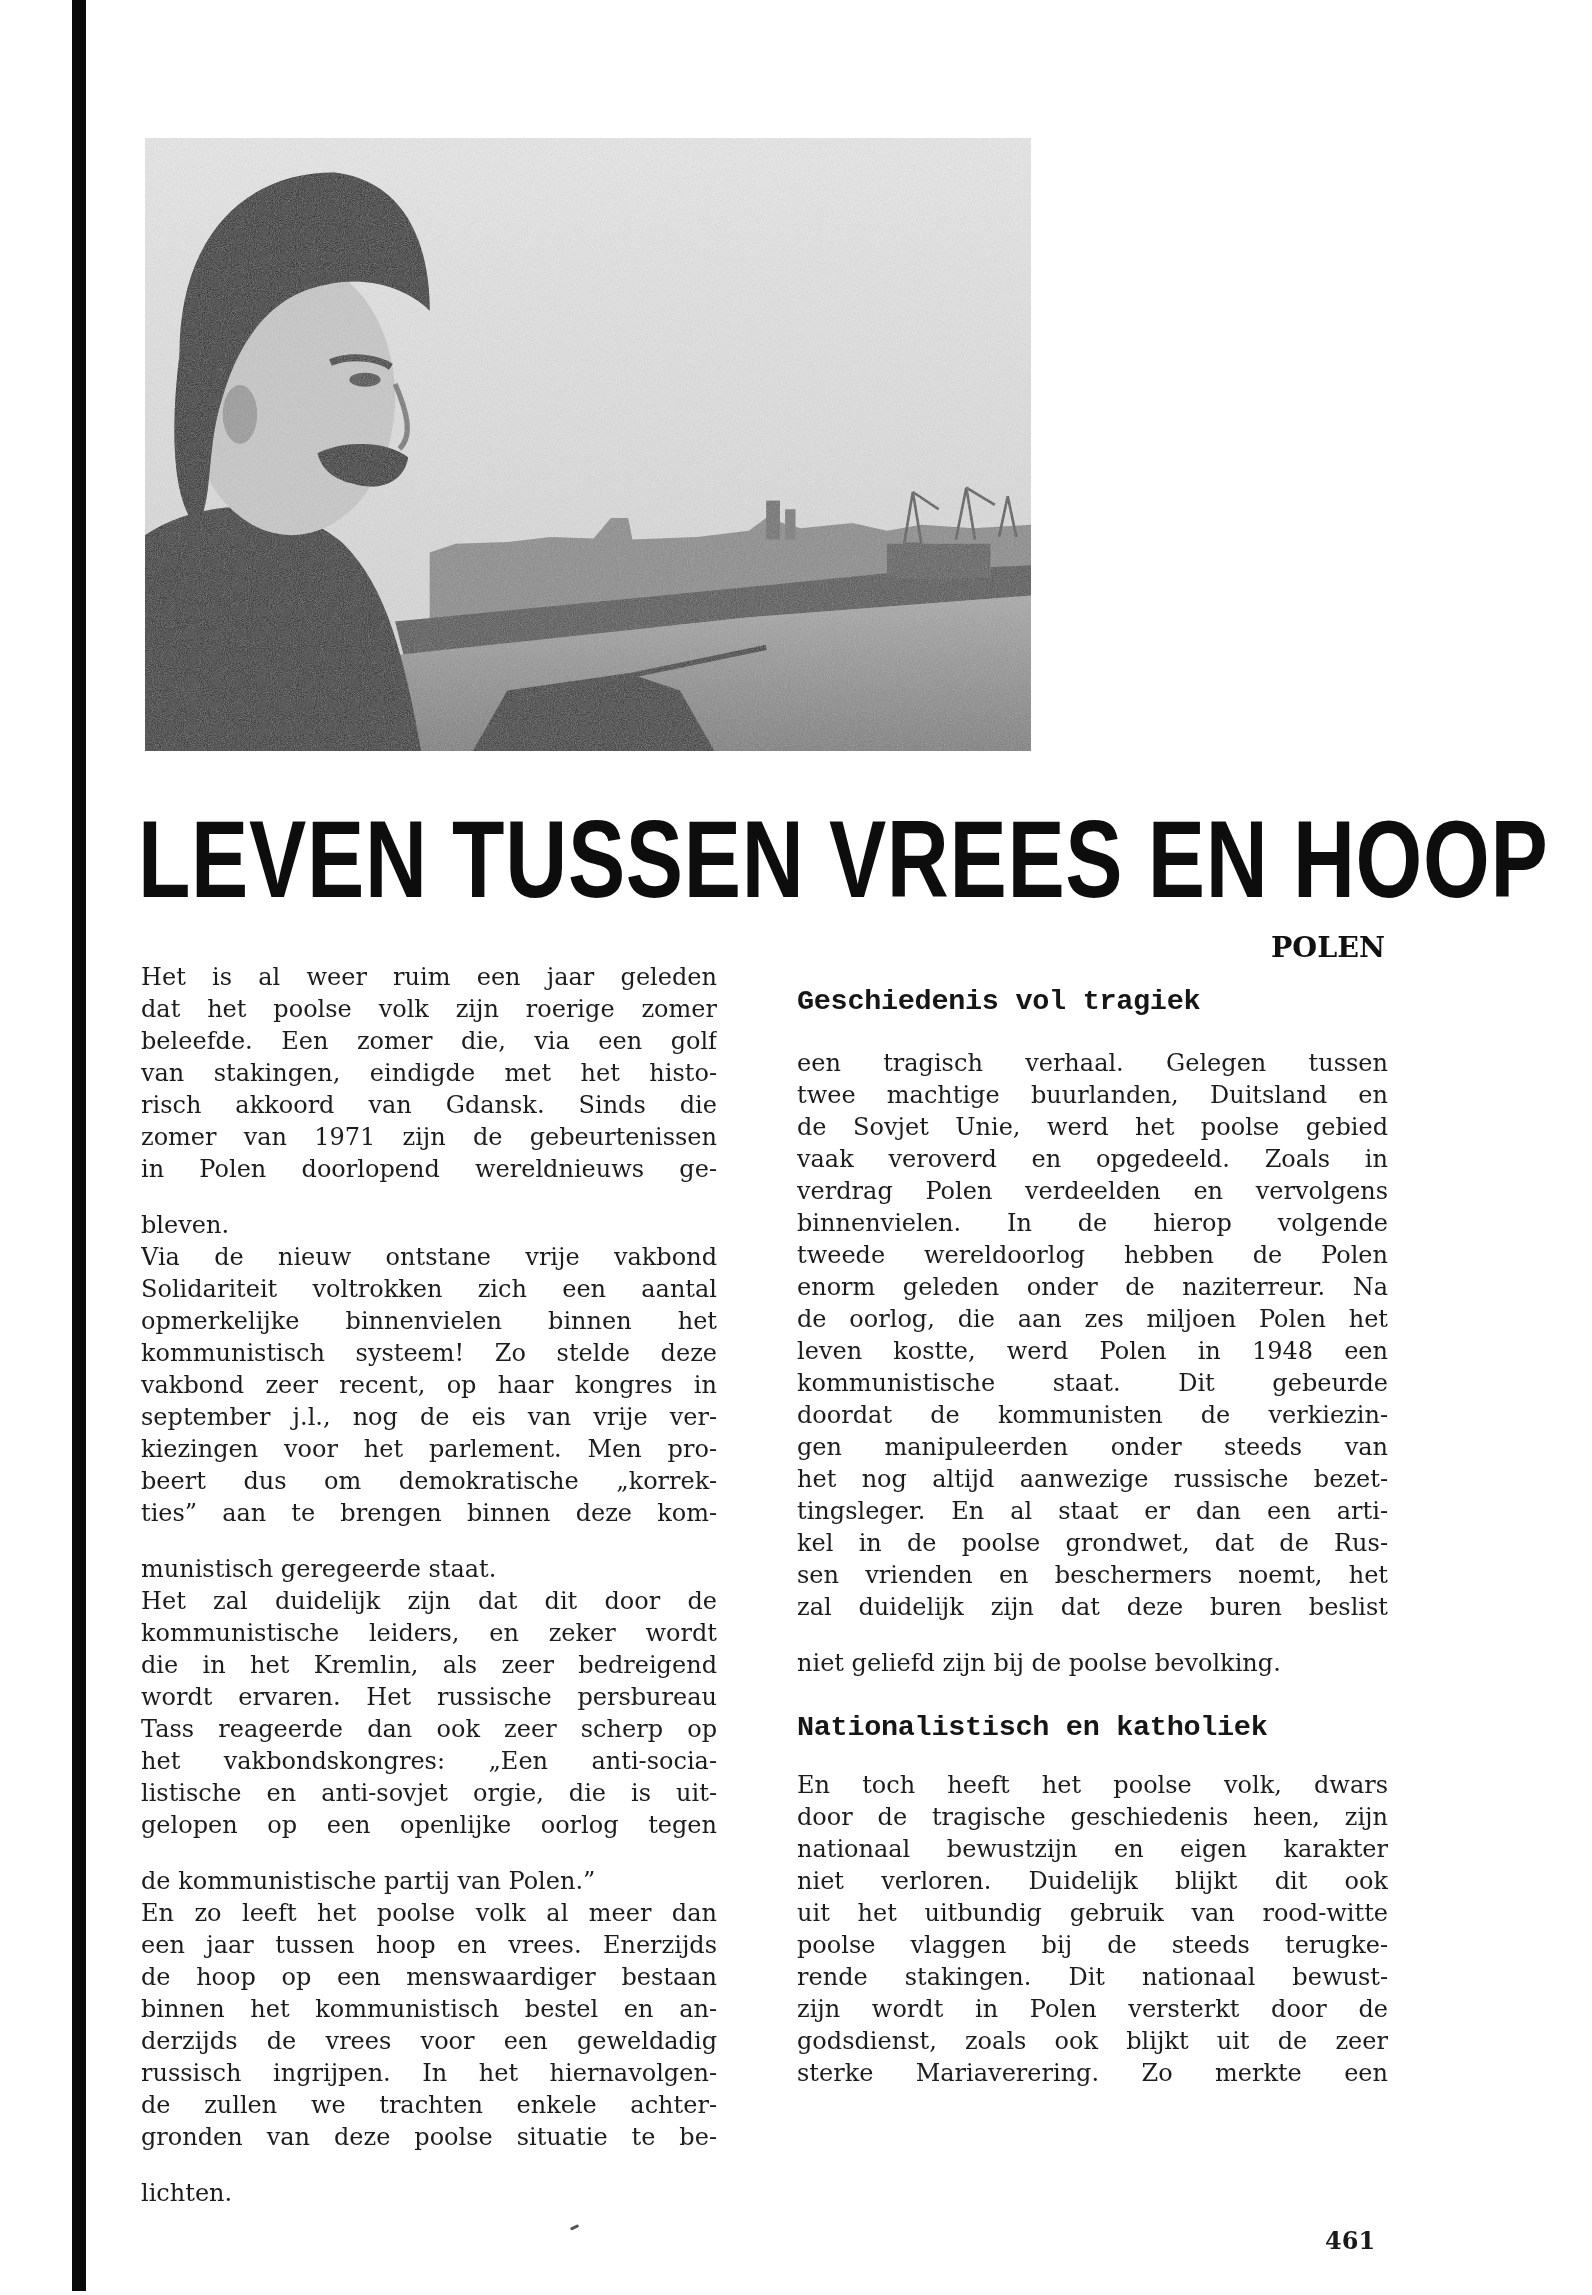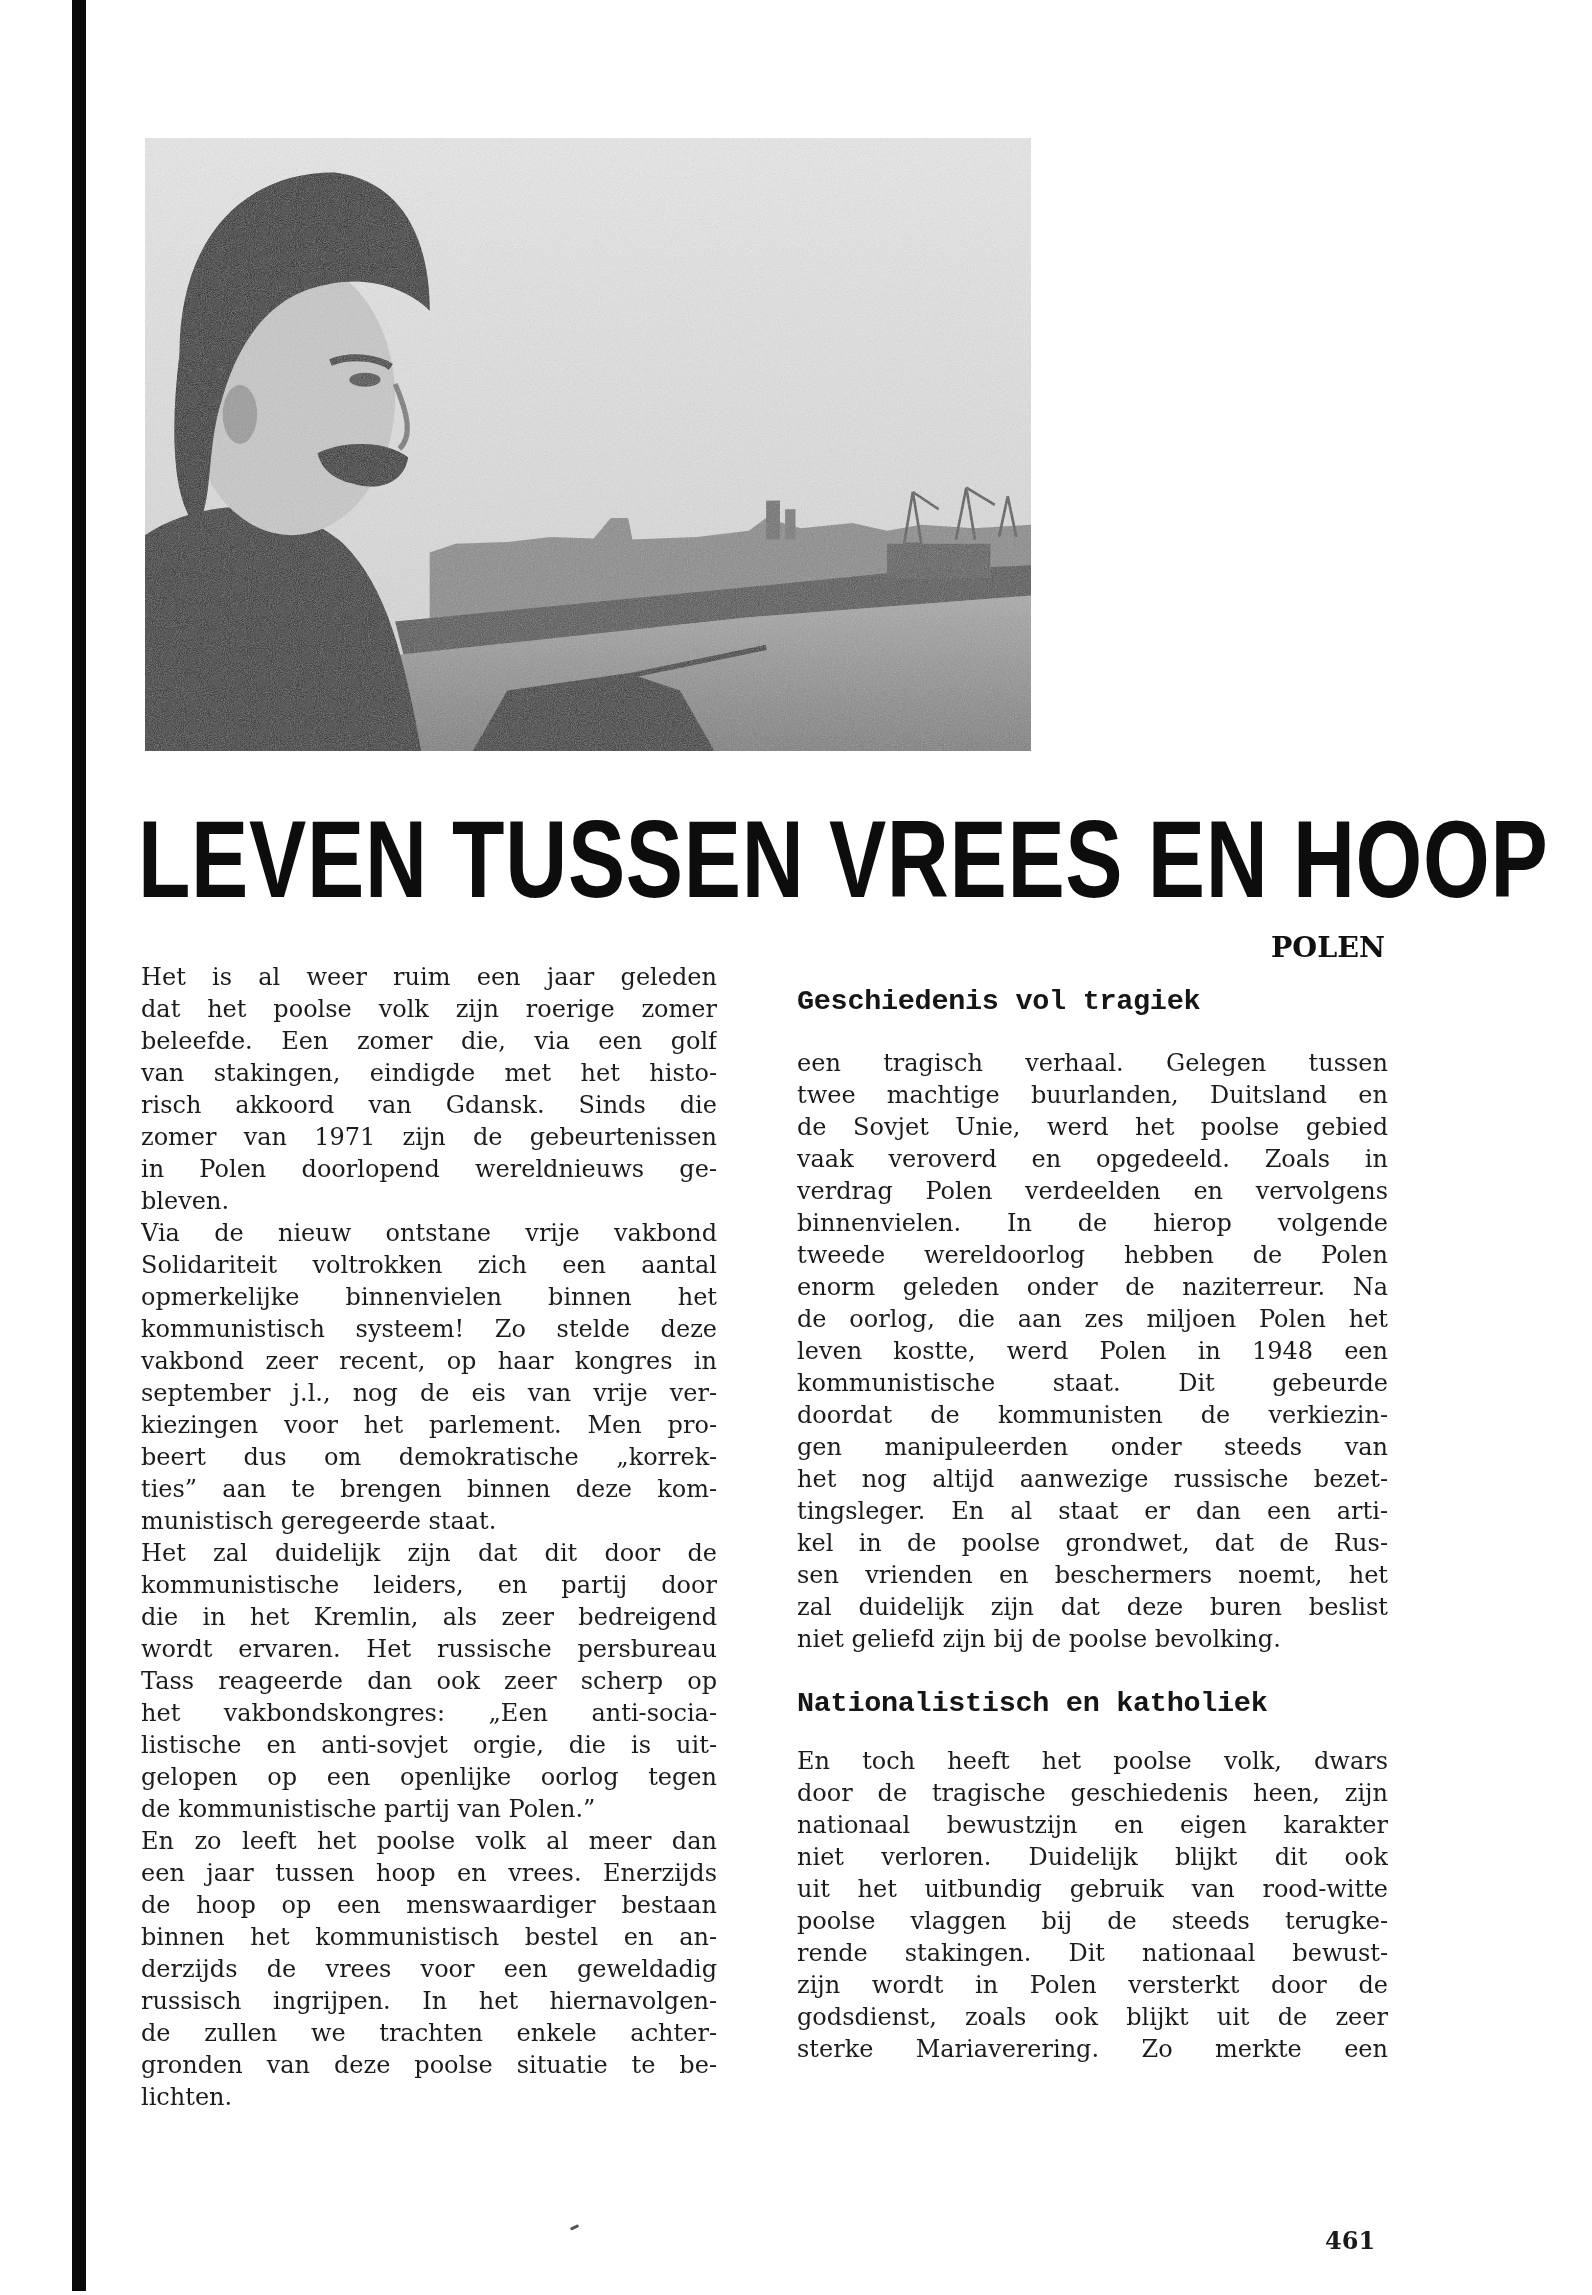--- a/index.html
+++ b/index.html
@@ -83,20 +83,21 @@
   }
   .column .line {
     display: block;
     text-align: justify;
     text-align-last: justify;
     white-space: nowrap;
     overflow: hidden;
   }
   .column .line.last {
     text-align-last: left;
+    margin-top: 24px;
   }
   .subhead {
     font-family: Liberation Mono, monospace;
     font-weight: bold;
     font-size: 28.5px;
     line-height: 35px;
     margin: 0;
     color: #161616;
     letter-spacing: -0.3px;
   }
@@ -207,21 +208,21 @@
       <span class="line">kommunistisch systeem! Zo stelde deze</span>
       <span class="line">vakbond zeer recent, op haar kongres in</span>
       <span class="line">september j.l., nog de eis van vrije ver-</span>
       <span class="line">kiezingen voor het parlement. Men pro-</span>
       <span class="line">beert dus om demokratische „korrek-</span>
       <span class="line">ties” aan te brengen binnen deze kom-</span>
       <span class="line last">munistisch geregeerde staat.</span>
     </p>
     <p>
       <span class="line">Het zal duidelijk zijn dat dit door de</span>
-      <span class="line">kommunistische leiders, en partij door</span>
+      <span class="line">kommunistische leiders, en zeker wordt</span>
       <span class="line">die in het Kremlin, als zeer bedreigend</span>
       <span class="line">wordt ervaren. Het russische persbureau</span>
       <span class="line">Tass reageerde dan ook zeer scherp op</span>
       <span class="line">het vakbondskongres: „Een anti-socia-</span>
       <span class="line">listische en anti-sovjet orgie, die is uit-</span>
       <span class="line">gelopen op een openlijke oorlog tegen</span>
       <span class="line last">de kommunistische partij van Polen.”</span>
     </p>
     <p>
       <span class="line">En zo leeft het poolse volk al meer dan</span>

